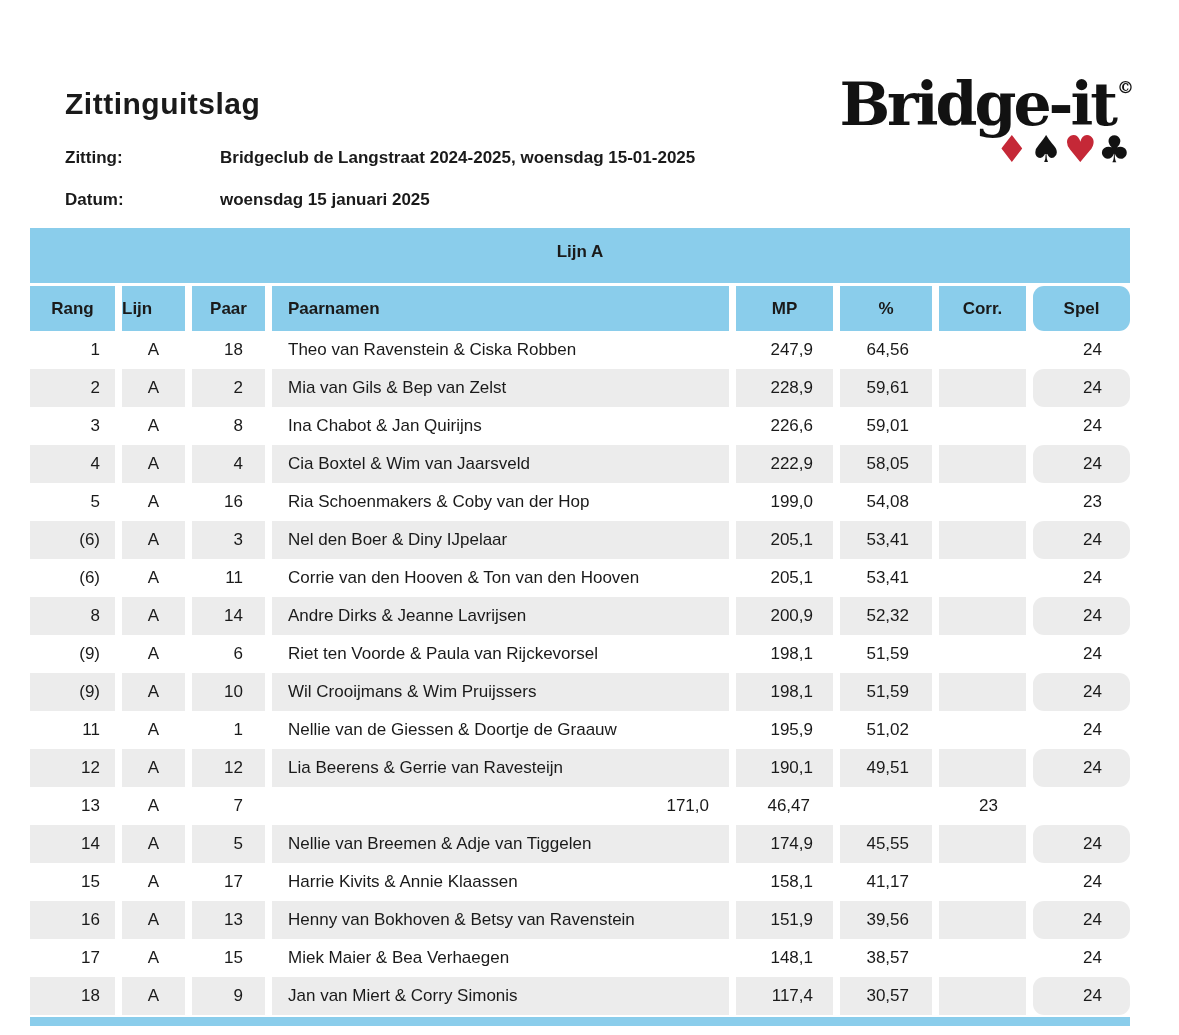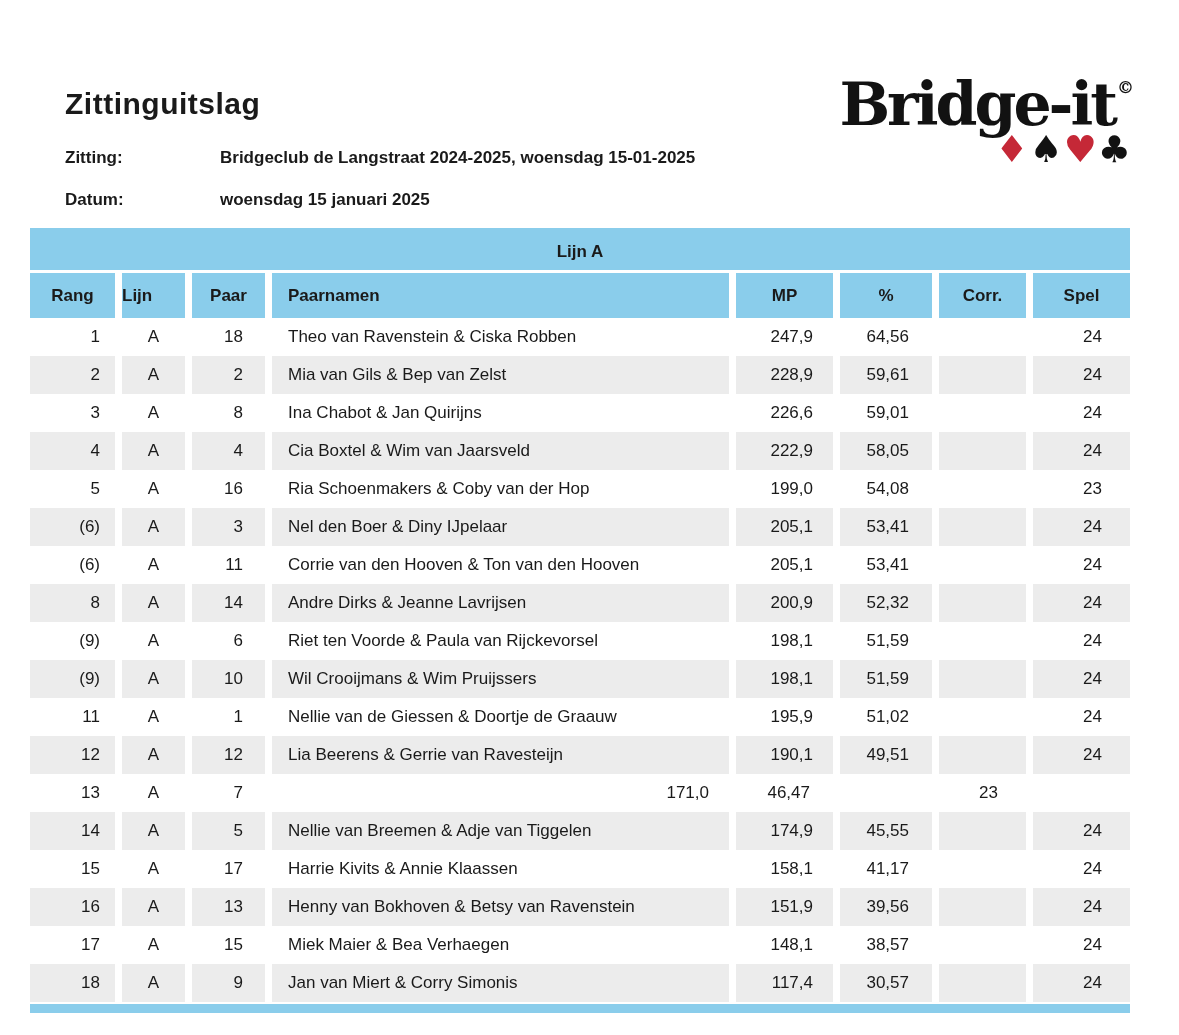--- a/index.html
+++ b/index.html
@@ -62,21 +62,21 @@
     letter-spacing: 1px;
     white-space: nowrap;
   }
   .suit-black { color: #121212; }
   .suit-red   { color: #c52837; }
 
   
   .results { position: absolute; left: 30px; top: 228px; width: 1100px; }
 
   .section-title-bar {
-    height: 42px;
+    height: 55px;
     line-height: 47px;
     background: #8acdeb;
     text-align: center;
     font-size: 17px;
     font-weight: bold;
     margin-bottom: 3px;
   }
 
   .trow {
     display: grid;
@@ -98,21 +98,21 @@
     overflow: hidden;
   }
   
   .c0 { text-align: right;  padding-right: 15px; }
   .c1 { text-align: center; }
   .c2 { text-align: right;  padding-right: 22px; }
   .c3 { text-align: left;   padding-left: 16px; }
   .c4 { text-align: right;  padding-right: 20px; }
   .c5 { text-align: right;  padding-right: 23px; }
   .c6 { text-align: right;  padding-right: 23px; }
-  .c7 { text-align: right;  padding-right: 28px; }
+  .c7 { text-align: right;  padding-right: 28px; border-radius: 11px; }
   
   .header-row .c0, .header-row .c2,
   .header-row .c4, .header-row .c5,
   .header-row .c6, .header-row .c7 { text-align: center; padding: 0; }
   .header-row .c1 { text-align: left; }
   .header-row .c3 { text-align: left; padding-left: 16px; }
 
   .footer-bar {
     height: 9px;
     background: #8acdeb;

